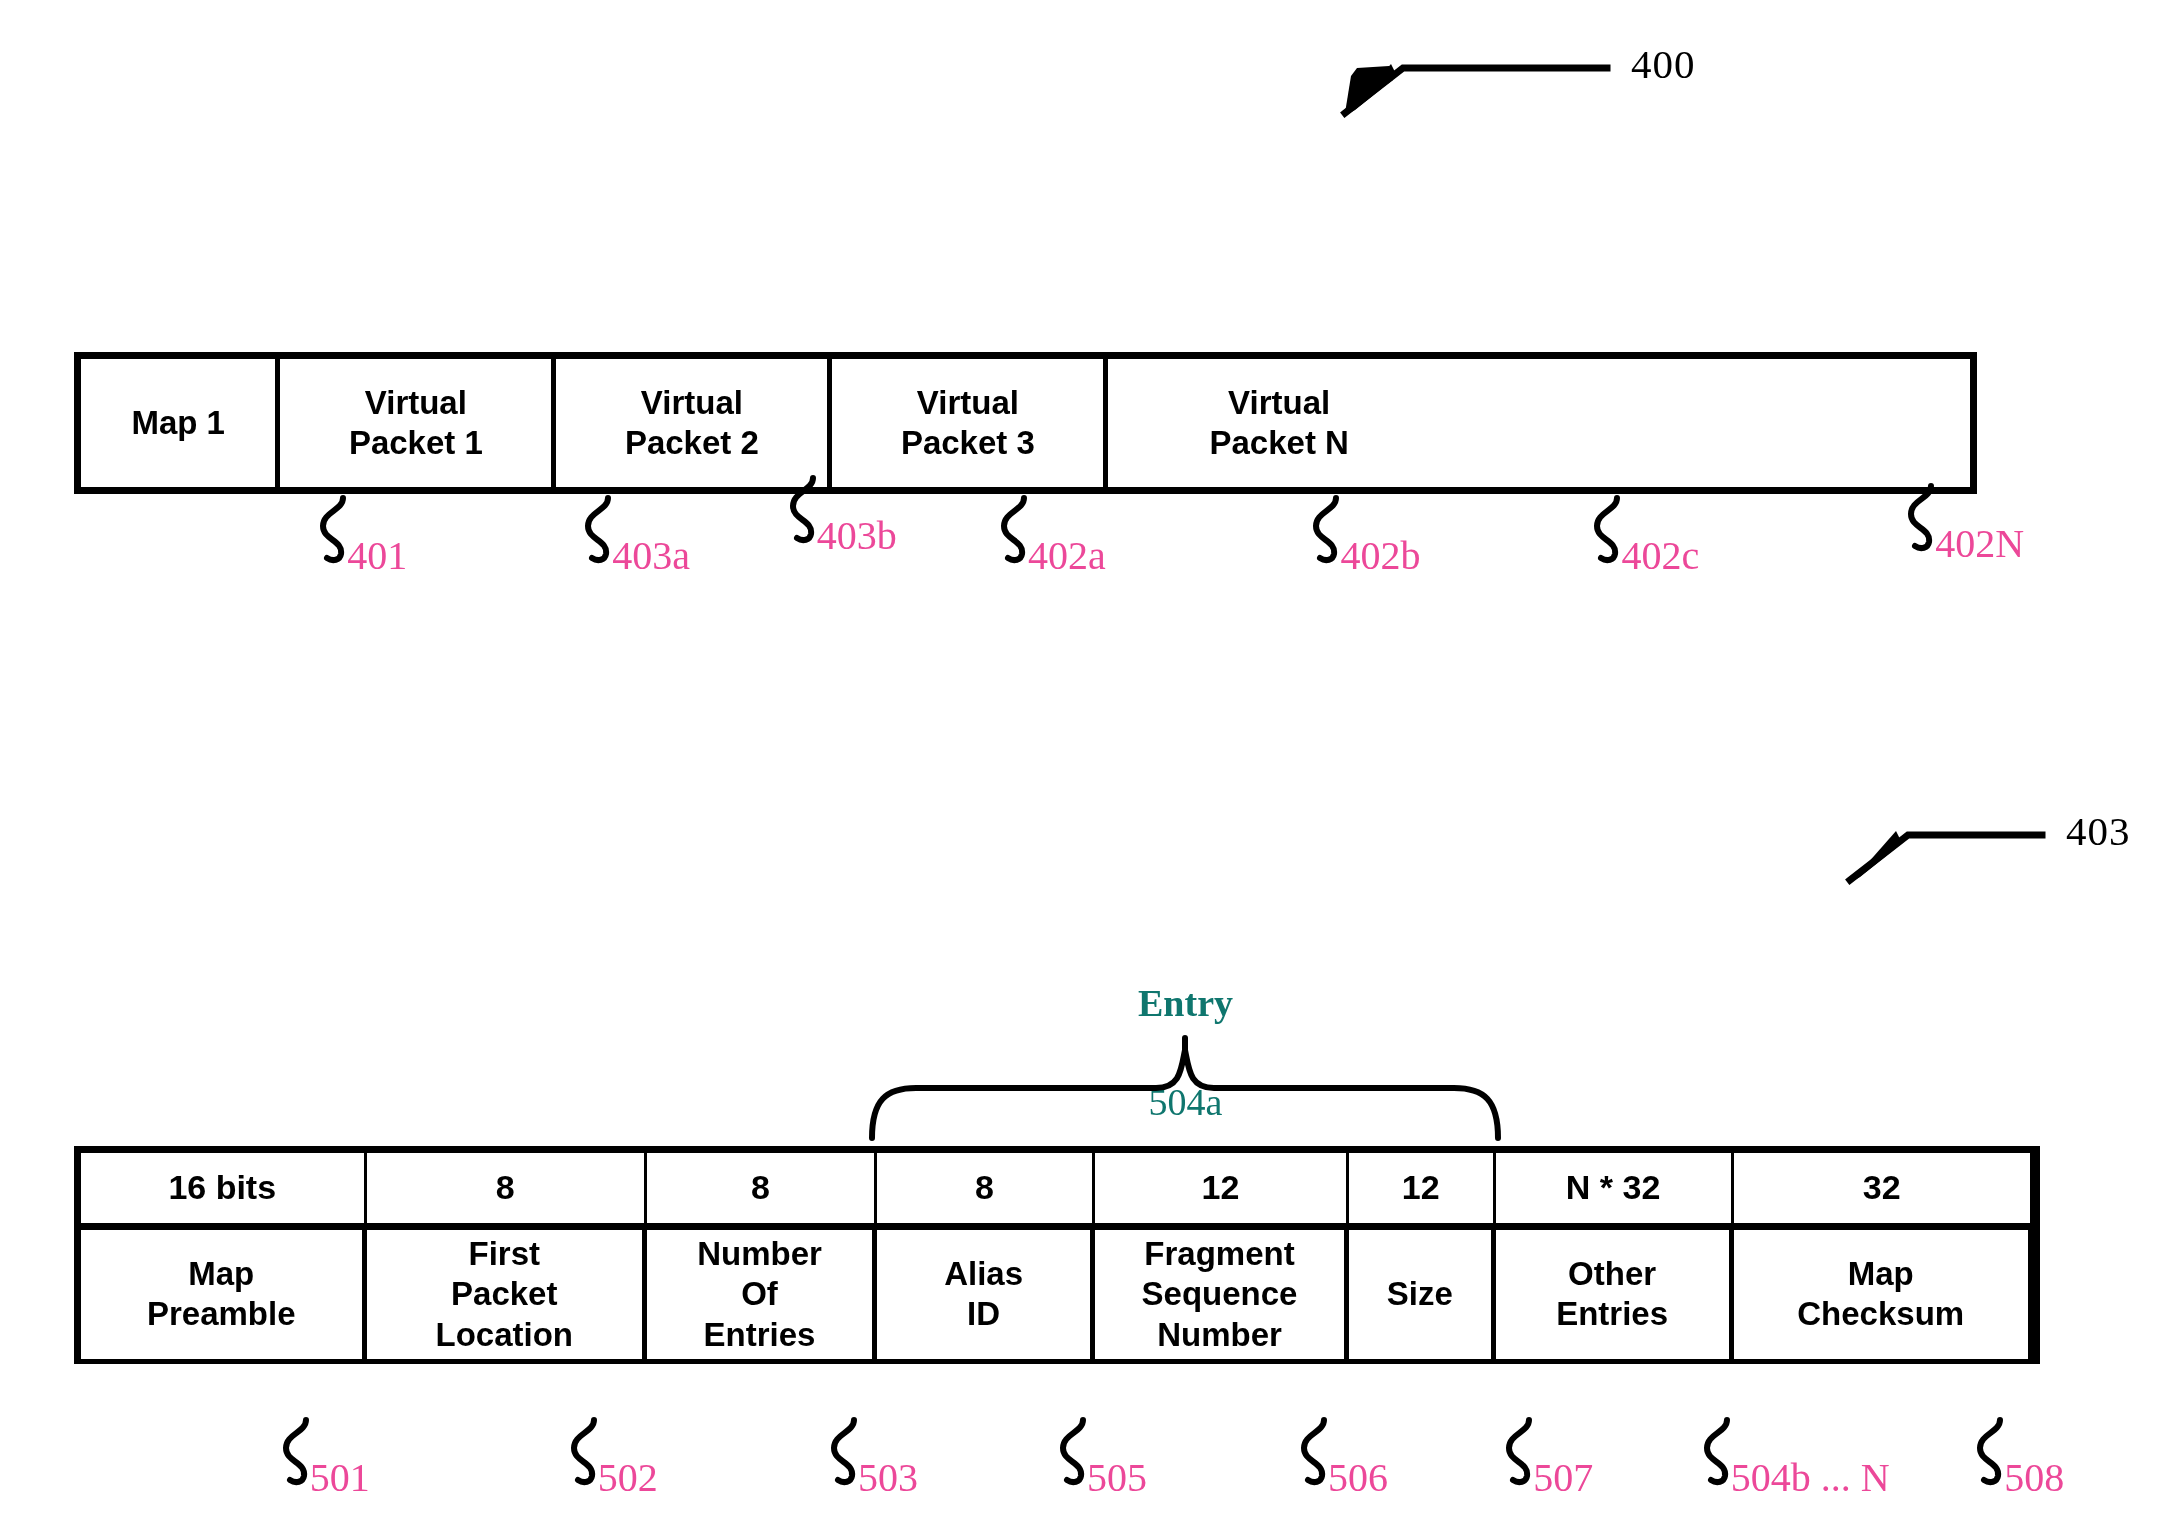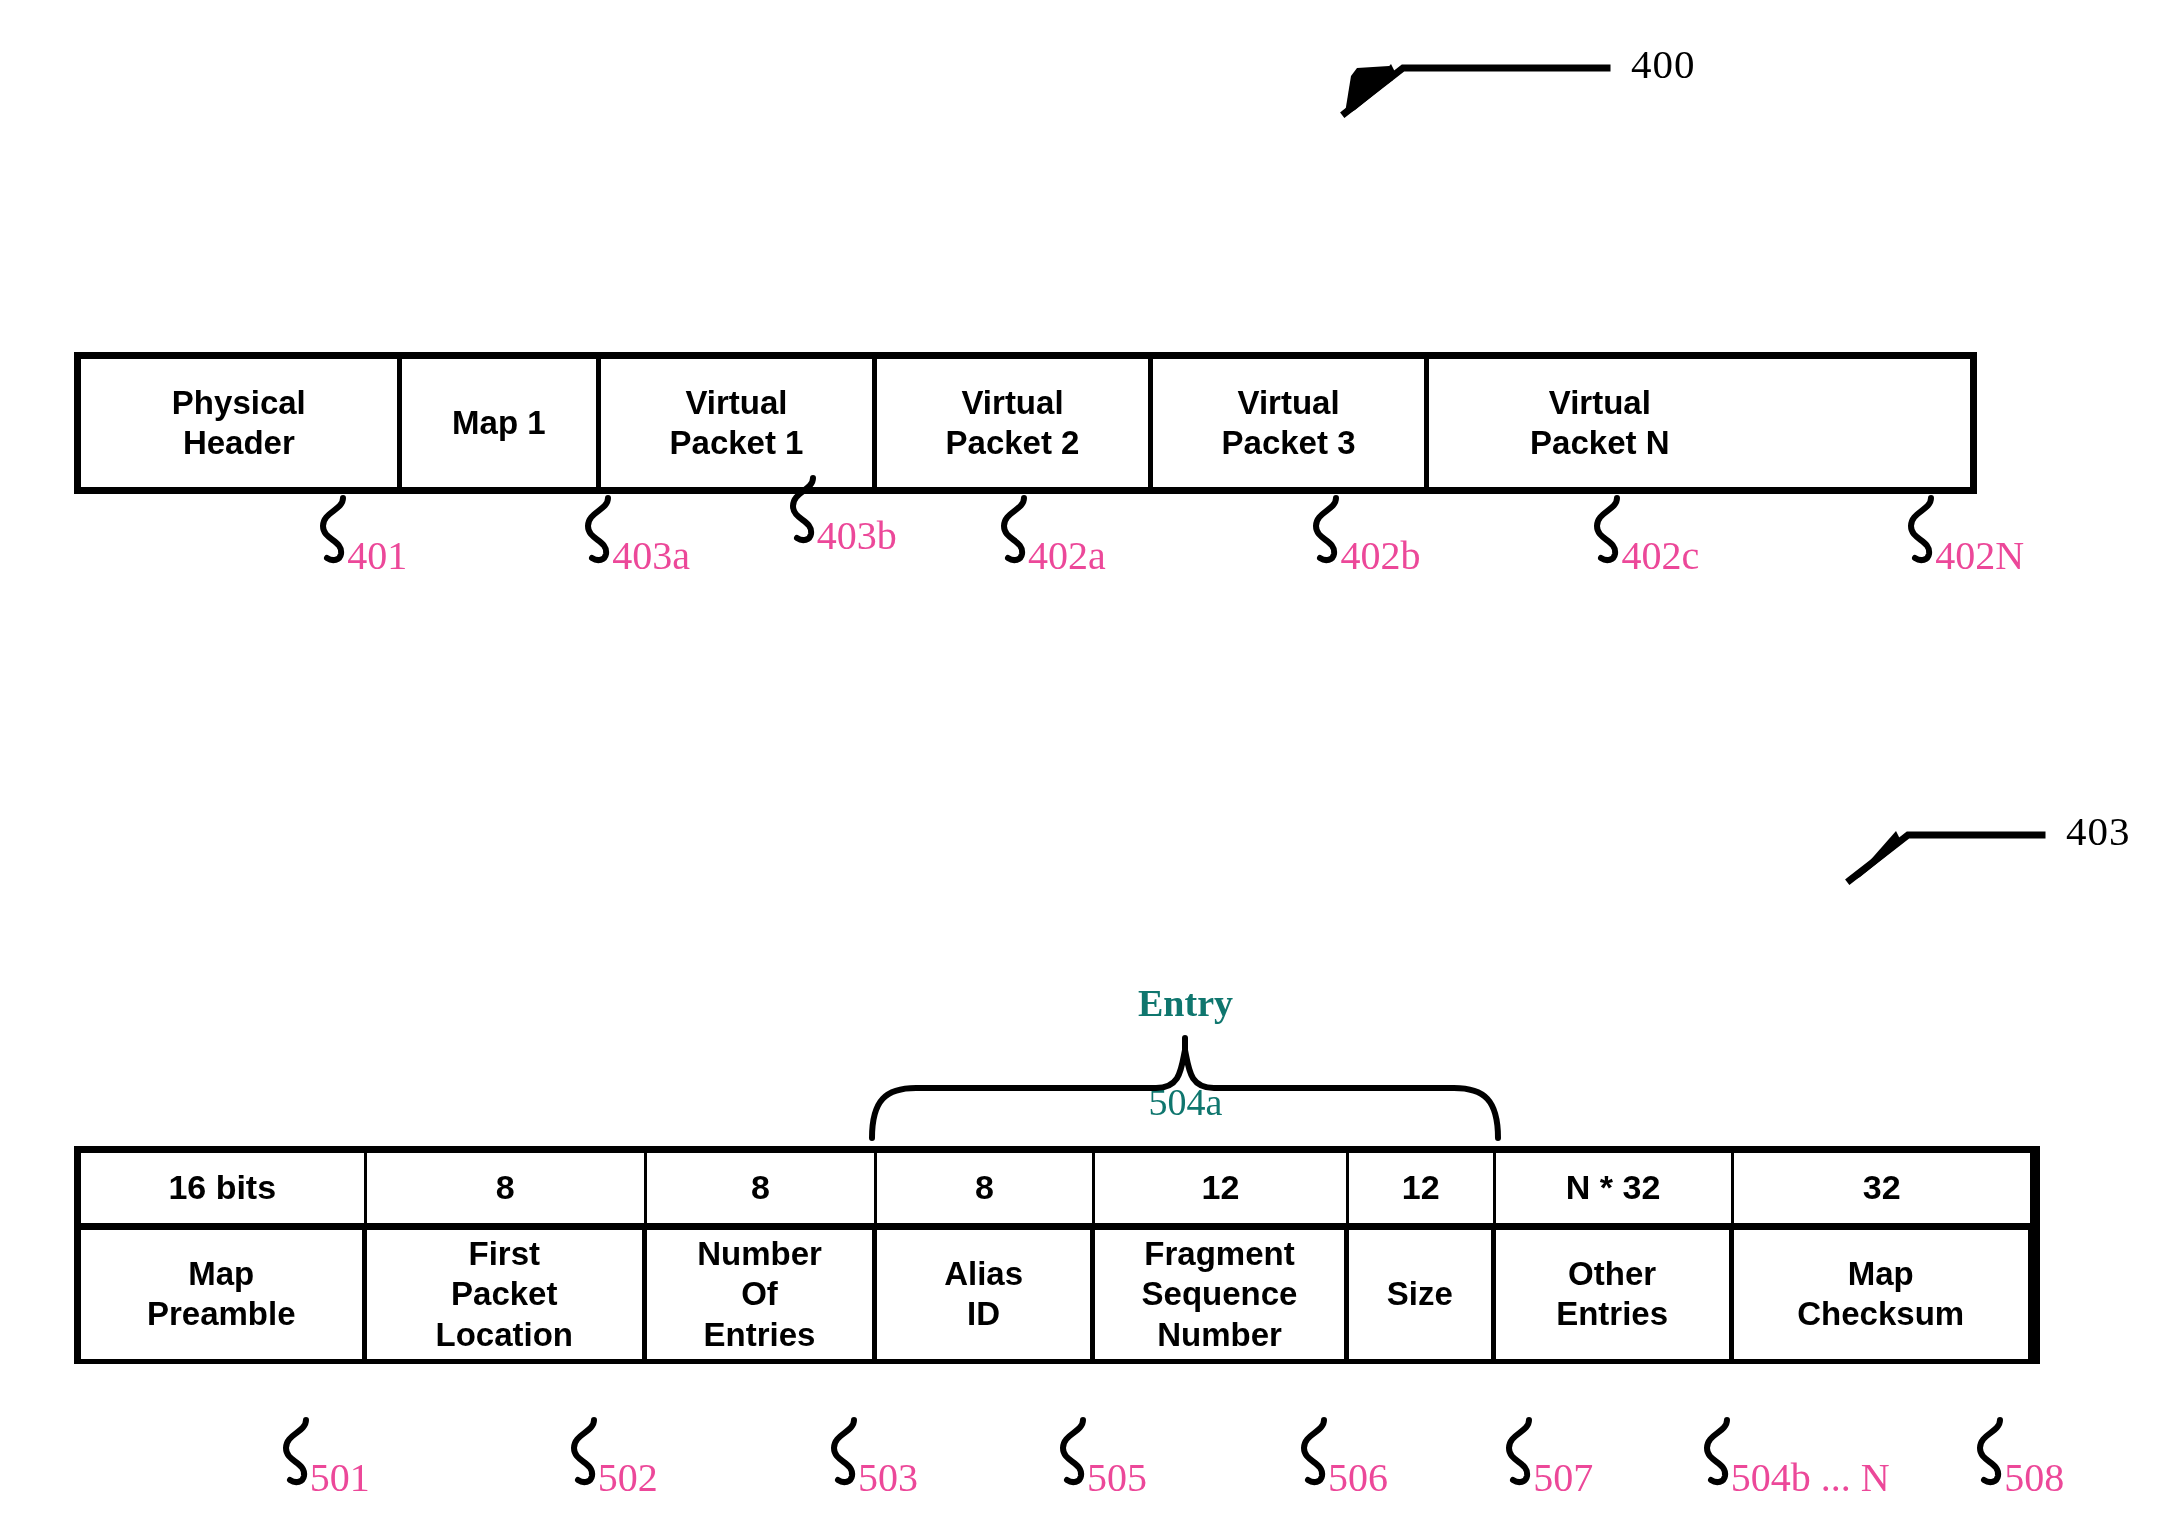--- a/index.html
+++ b/index.html
@@ -152,24 +152,20 @@
   <div class="fig-callout" style="left:1345px; top:18px; width:520px; height:110px;">
     <svg width="520" height="110" viewBox="0 0 520 110" aria-hidden="true">
       <path d="M 0 95 L 58 50 L 262 50" fill="none" stroke="#000" stroke-width="7" stroke-linecap="square"></path>
       <polygon points="0,95 48,62 44,48 12,50 6,58" fill="#000"></polygon>
       <path d="M 10 92 L 52 58 L 46 46 L 2 96 Z" fill="#000"></path>
     </svg>
     <span class="fig-num" style="left:286px; top:22px;">400</span>
   </div>
 
   <div class="packet-table" id="frame-table" style="left:74px; top:352px; width:1903px; height:142px;">
-      <div class="cell" style="flex: 0 0 320.642px;">
-        <span class="cell-text">Physical
-Header</span>
-      </div>
       <div class="cell" style="flex: 0 0 199.356px;">
         <span class="cell-text">Map 1</span>
       </div>
       <div class="cell" style="flex: 0 0 276.031px;">
         <span class="cell-text">Virtual
 Packet 1</span>
       </div>
       <div class="cell" style="flex: 0 0 276.031px;">
         <span class="cell-text">Virtual
 Packet 2</span>
@@ -214,21 +210,21 @@
           <path d="M 30 2 C 30 14, 10 16, 10 30 C 10 44, 30 44, 28 58 C 27 64, 20 66, 14 62" fill="none" stroke="#000" stroke-width="6" stroke-linecap="round"></path>
         </svg>
         <span class="ref-num">402b</span>
       </div>
       <div class="ref" style="left: 1587.43px; top: 496px;">
         <svg width="70" height="70" viewBox="0 0 70 70" aria-hidden="true">
           <path d="M 30 2 C 30 14, 10 16, 10 30 C 10 44, 30 44, 28 58 C 27 64, 20 66, 14 62" fill="none" stroke="#000" stroke-width="6" stroke-linecap="round"></path>
         </svg>
         <span class="ref-num">402c</span>
       </div>
-      <div class="ref" style="left: 1901.22px; top: 496px; text-decoration: underline;">
+      <div class="ref" style="left: 1901.22px; top: 484px; text-decoration: underline;">
         <svg width="70" height="70" viewBox="0 0 70 70" aria-hidden="true">
           <path d="M 30 2 C 30 14, 10 16, 10 30 C 10 44, 30 44, 28 58 C 27 64, 20 66, 14 62" fill="none" stroke="#000" stroke-width="6" stroke-linecap="round"></path>
         </svg>
         <span class="ref-num">402N</span>
       </div>
     </div>
 
   <div class="fig-callout" style="left:1850px; top:785px; width:330px; height:110px;">
     <svg width="330" height="110" viewBox="0 0 330 110" aria-hidden="true">
       <path d="M 0 95 L 58 50 L 192 50" fill="none" stroke="#000" stroke-width="7" stroke-linecap="square"></path>

